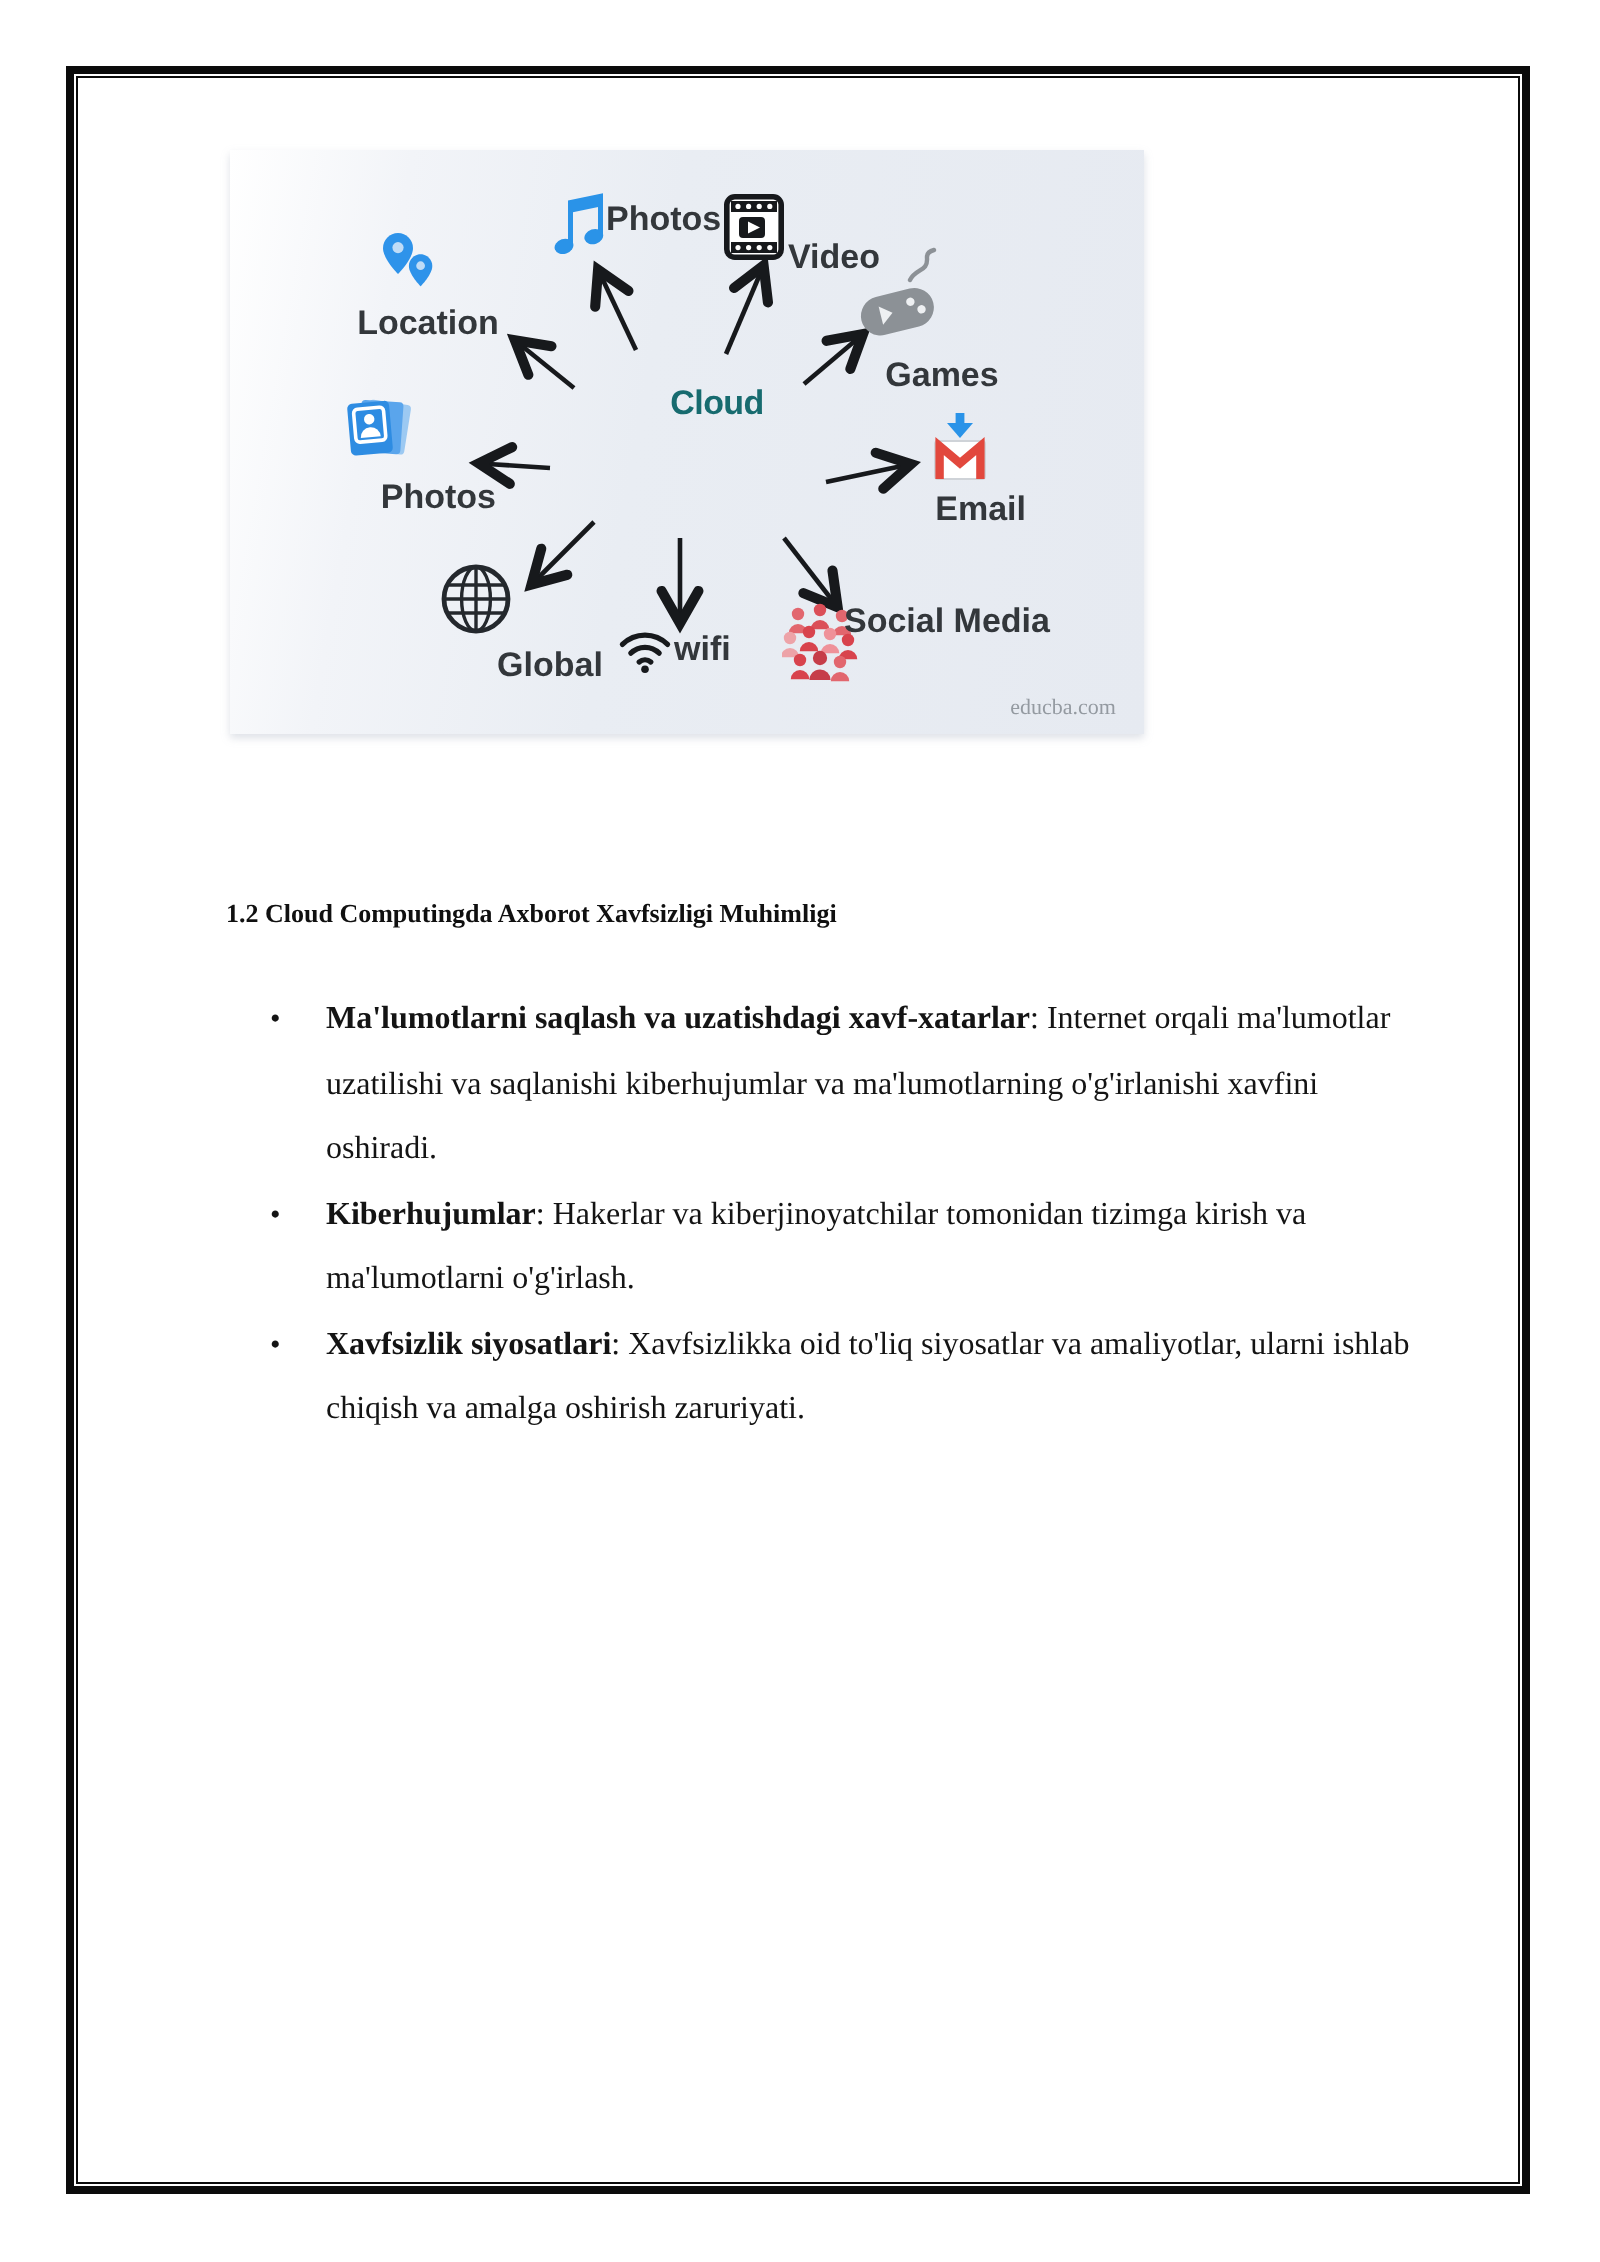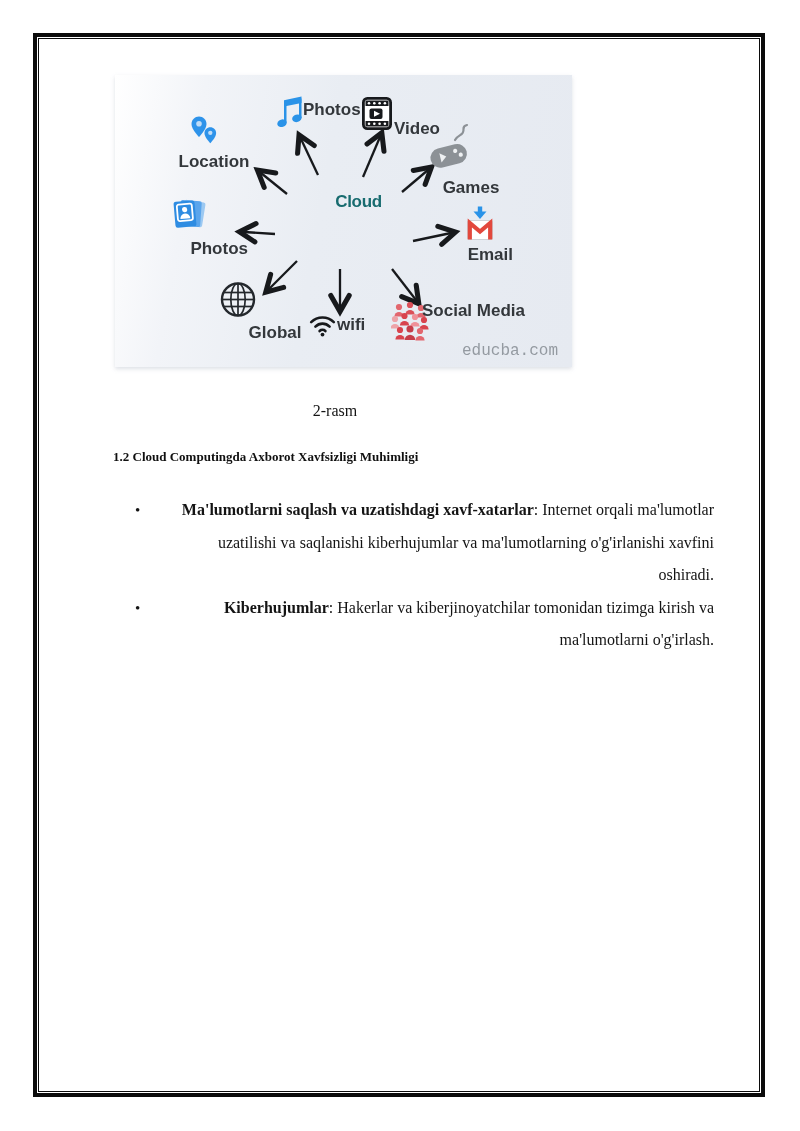--- a/index.html
+++ b/index.html
@@ -23,29 +23,29 @@
           font-size:17px;color:#33373b;white-space:nowrap;}
   .i-location{left:74px;top:40px;}   .l-location{left:44px;top:77px;width:110px;text-align:center;}
   .i-music{left:160px;top:21px;}     .l-music{left:188px;top:25px;}
   .i-video{left:247px;top:22px;}     .l-video{left:279px;top:44px;}
   .i-games{left:312px;top:48px;}     .l-games{left:326px;top:103px;width:60px;text-align:center;}
   .i-email{left:348px;top:131px;}    .l-email{left:342px;top:170px;width:56px;text-align:right;}
   .i-social{left:276px;top:226px;}   .l-social{left:307px;top:226px;}
   .i-wifi{left:194px;top:239px;}     .l-wifi{left:222px;top:240px;}
   .i-global{left:104px;top:206px;}   .l-global{left:130px;top:248px;width:60px;text-align:center;}
   .i-photos{left:57px;top:122px;}    .l-photos{left:53px;top:164px;width:80px;text-align:right;}
-  .watermark{position:absolute;right:14px;bottom:7px;font-family:Liberation Mono, monospace;
-             font-size:16px;color:#949aa1;}
+  .watermark{position:absolute;right:14px;bottom:7px;font-family:Liberation Serif, serif;
+             font-size:11px;color:#949aa1;}
 
   
   .caption{position:absolute;left:115px;top:402px;width:440px;text-align:center;
            font-size:16px;color:#141414;}
   .heading{position:absolute;left:113px;top:449px;margin:0;font-size:13px;font-weight:bold;
            color:#101010;white-space:nowrap;}
-  .bullets{position:absolute;left:132px;top:494px;width:582px;margin:0;padding:0;list-style:none;text-align:right;}
+  .bullets{position:absolute;left:132px;top:494px;width:582px;margin:0;padding:0;list-style:none;}
   .bullet{position:relative;padding-left:31px;font-size:16px;line-height:32.5px;color:#141414;}
   .bullet::before{content:"\2022";position:absolute;left:3px;top:0;font-size:15px;color:#141414;}
   .term{font-weight:bold;}
 </style>
 </head>
 <body>
 
 <div class="page">
 
   <div class="page-border">
@@ -206,22 +206,22 @@
           <circle cx="13" cy="12.5" r="2.6" fill="#ffffff"></circle>
           <path d="M8 21.5 a5 5 0 0 1 10 0 Z" fill="#ffffff"></path>
         </g>
       </svg>
     </span>
     <span class="nlabel l-photos">Photos</span>
 
     <span class="watermark">educba.com</span>
   </div>
 
-  <div class="caption">2-rasm</div>
 
   <h2 class="heading">1.2 Cloud Computingda Axborot Xavfsizligi Muhimligi</h2>
 
   <ul class="bullets">
     <li class="bullet"><span class="term">Ma'lumotlarni saqlash va uzatishdagi xavf-xatarlar</span><span class="desc">: Internet orqali ma'lumotlar uzatilishi va saqlanishi kiberhujumlar va ma'lumotlarning o'g'irlanishi xavfini oshiradi.</span></li>
     <li class="bullet"><span class="term">Kiberhujumlar</span><span class="desc">: Hakerlar va kiberjinoyatchilar tomonidan tizimga kirish va ma'lumotlarni o'g'irlash.</span></li>
+    <li class="bullet"><span class="term">Xavfsizlik siyosatlari</span><span class="desc">: Xavfsizlikka oid to'liq siyosatlar va amaliyotlar, ularni ishlab chiqish va amalga oshirish zaruriyati.</span></li>
   </ul>
 
 </div>
 
 </body></html>

